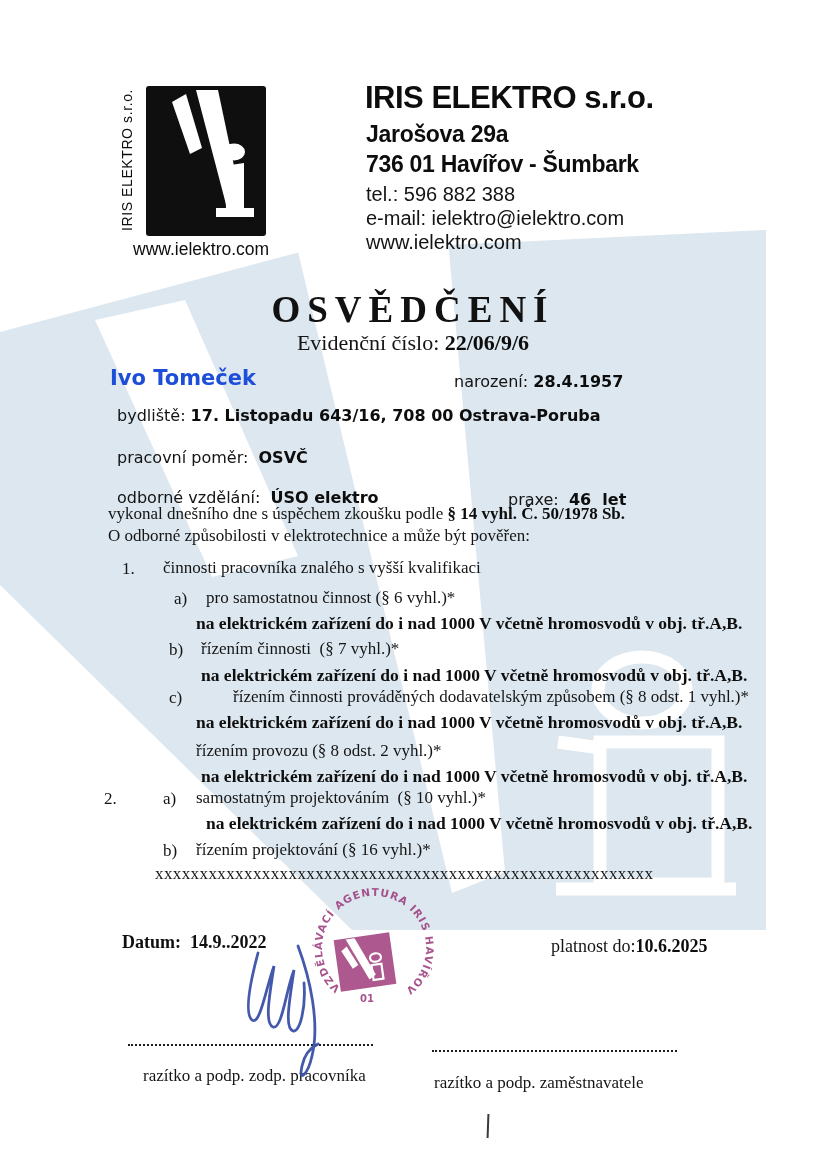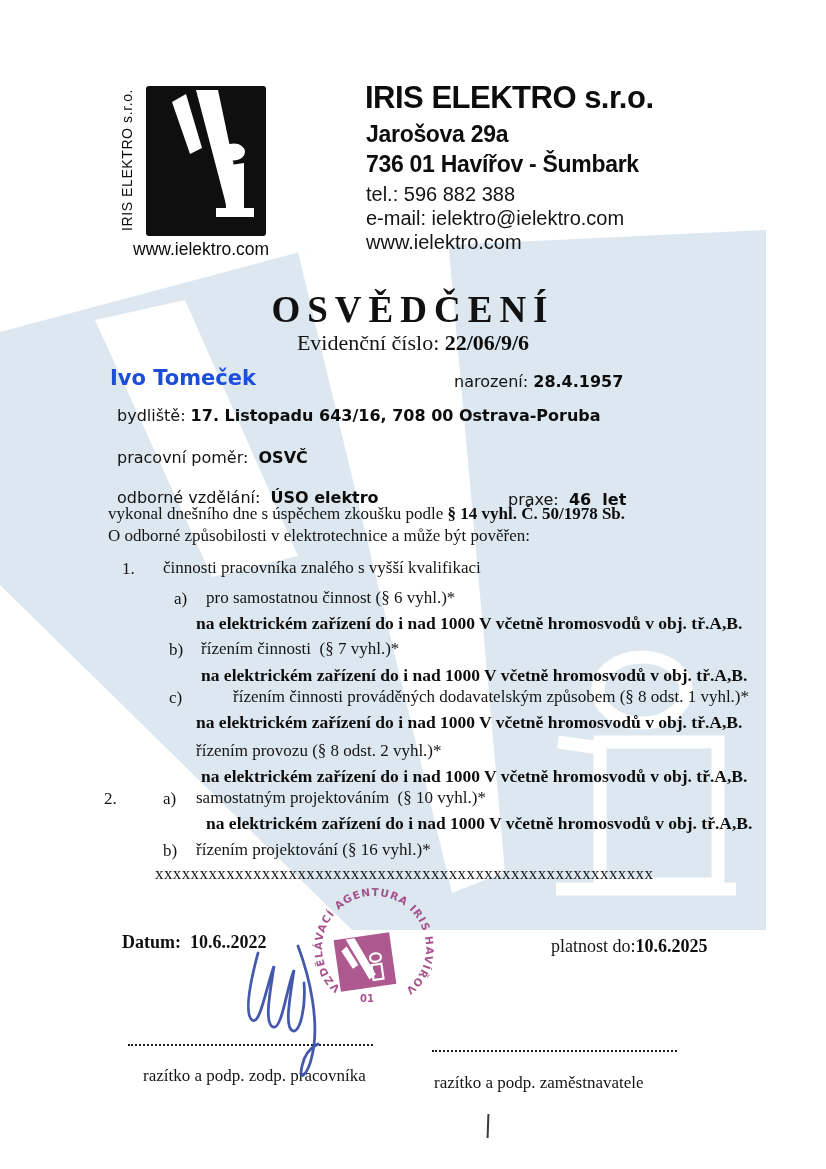--- a/index.html
+++ b/index.html
@@ -105,21 +105,21 @@
 
   <div class="t body-s" style="left:104px;top:789px;">2.</div>
   <div class="t body-s" style="left:163px;top:789px;">a)</div>
   <div class="t body-s" style="left:196px;top:788px;">samostatným projektováním  (§ 10 vyhl.)*</div>
   <div class="t body-b" style="left:206px;top:813px;">na elektrickém zařízení do i nad 1000 V včetně hromosvodů v obj. tř.A,B.</div>
 
   <div class="t body-s" style="left:163px;top:841px;">b)</div>
   <div class="t body-s" style="left:196px;top:840px;">řízením projektování (§ 16 vyhl.)*</div>
   <div class="t body-s" style="left:155px;top:864px;letter-spacing:.4px;">xxxxxxxxxxxxxxxxxxxxxxxxxxxxxxxxxxxxxxxxxxxxxxxxxxxxxxxx</div>
 
-  <div class="t foot-b" style="left:122px;top:932px;"><span>Datum:  </span><span>10.6..2022</span></div>
+  <div class="t foot-b" style="left:122px;top:932px;"><span>Datum:  </span><span>14.9..2022</span></div>
   <div class="t foot" style="left:503px;top:936px;margin-left:48px;"><span>platnost do:</span><span class="val">10.6.2025</span></div>
 
   <div class="dotline" style="left:128px;top:1044px;width:245px;"></div>
   <div class="dotline" style="left:432px;top:1050px;width:245px;"></div>
   <div class="t sign-label" style="left:143px;top:1066px;">razítko a podp. zodp. pracovníka</div>
   <div class="t sign-label" style="left:434px;top:1073px;">razítko a podp. zaměstnavatele</div>
   <div class="tick" style="left:487px;top:1114px;"></div>
 
   <svg class="stamp-svg" style="left:285px;top:880px;" width="200" height="200" viewBox="0 0 200 200">
     <defs>

